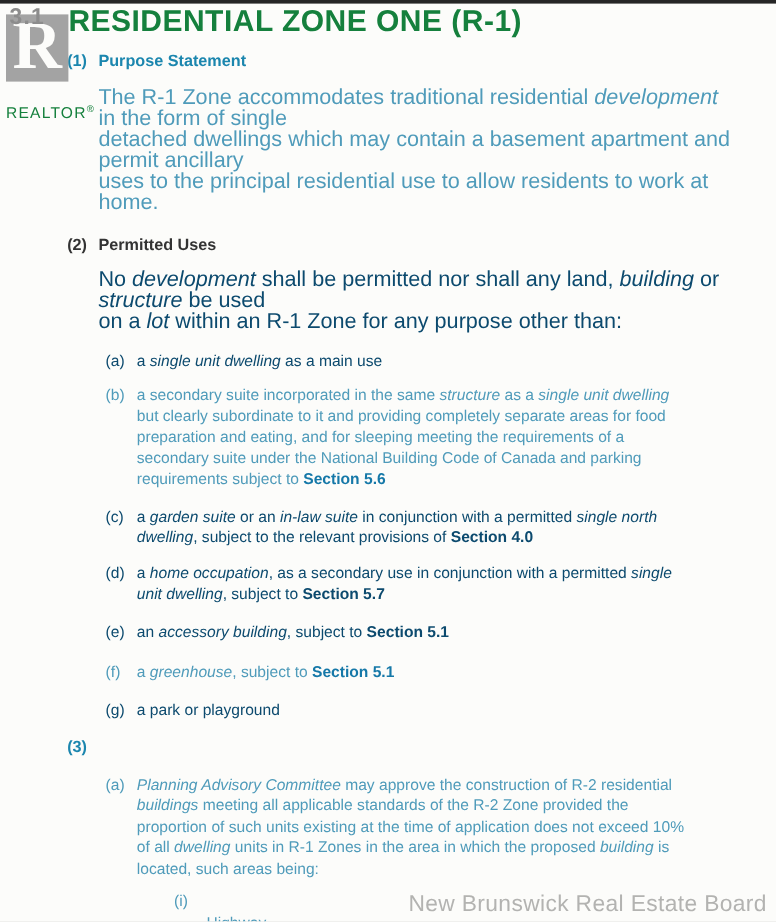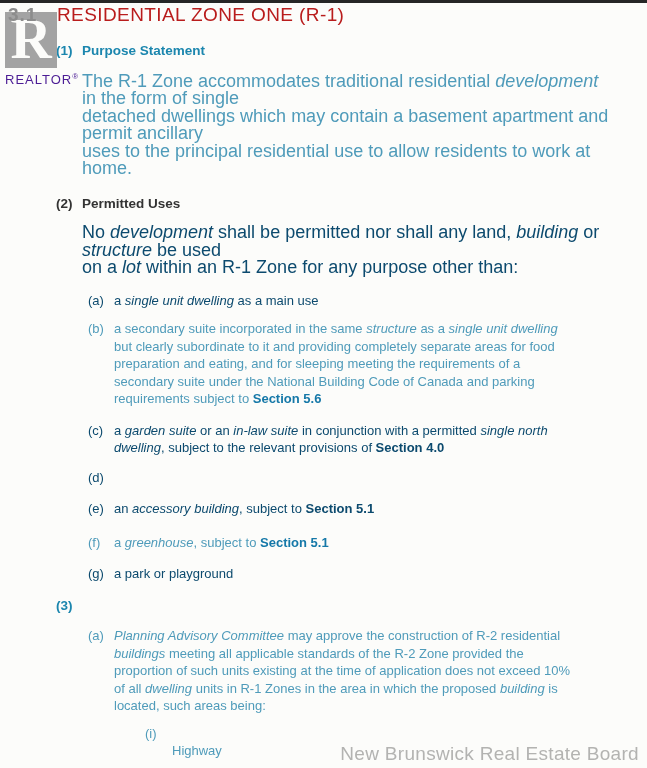--- a/index.html
+++ b/index.html
@@ -3,26 +3,26 @@
 <meta charset="utf-8">
 <style>
   html,body { margin:0; padding:0; background:#e8e8e6; }
   .page {
     position:relative; width:647px; height:768px; overflow:hidden;
     background:#fcfcfa; font-family:"Liberation Sans", sans-serif;
   }
   .top-rule { position:absolute; top:0; left:0; width:647px; height:3px; background:#262626; }
 
   .h-num  { position:absolute; top:4px; left:8px;  font-size:19px; font-weight:bold; color:#8c8c8c; letter-spacing:1px; z-index:3; }
-  .h-title{ position:absolute; top:4px; left:57px; font-size:19px; font-weight:normal; color:#b91c1c; letter-spacing:0.4px; z-index:3; white-space:nowrap; }
+  .h-title{ position:absolute; top:4px; left:57px; font-size:25px; font-weight:bold; color:#15803d; letter-spacing:0.4px; z-index:3; white-space:nowrap; }
 
   .logo { position:absolute; left:5px; top:12px; z-index:2; }
   .logo-sq { width:52px; height:56px; background:#a3a3a3; text-align:center; }
   .logo-r  { font-family:"Liberation Serif", serif; font-weight:bold; font-size:57px; line-height:54px; color:#fcfcfa; }
-  .logo-word { margin-top:4px; font-size:13px; color:#4c1d95; letter-spacing:1px; white-space:nowrap; }
+  .logo-word { margin-top:18px; font-size:13px; color:#15803d; letter-spacing:1px; white-space:nowrap; }
   .reg { font-size:8px; vertical-align:super; }
 
   .content { position:absolute; top:0; left:0; width:647px; z-index:1; }
 
   .sec-head { display:flex; margin-left:56px; font-size:13.5px; font-weight:bold; line-height:17.5px; }
   .sec-head .mk { width:26px; flex:none; }
   .teal-h { color:#1b86ae; }
   .dark-h { color:#333333; }
 
   .para { margin-left:82px; width:534px; font-size:18px; line-height:17.5px; }
@@ -85,20 +85,21 @@
       <span class="tx"><span>a secondary suite incorporated in the same </span><span class="it">structure</span><span> as a </span><span class="it">single unit dwelling</span><br><span>but clearly subordinate to it and providing completely separate areas for food</span><br><span>preparation and eating, and for sleeping meeting the requirements of a</span><br><span>secondary suite under the National Building Code of Canada and parking</span><br><span>requirements subject to </span><span class="bd">Section 5.6</span></span>
     </div>
 
     <div class="li dark" style="margin-top:14px">
       <span class="mk">(c)</span>
       <span class="tx"><span>a </span><span class="it">garden suite</span><span> or an </span><span class="it">in-law suite</span><span> in conjunction with a permitted </span><span class="it">single north</span><br><span class="it">dwelling</span><span>, subject to the relevant provisions of </span><span class="bd">Section 4.0</span></span>
     </div>
 
     <div class="li dark" style="margin-top:12px">
       <span class="mk">(d)</span>
+      <span class="tx"><span>a </span><span class="it">home occupation</span><span>, as a secondary use in conjunction with a permitted </span><span class="it">single</span><br><span class="it">unit dwelling</span><span>, subject to </span><span class="bd">Section 5.7</span></span>
     </div>
 
     <div class="li dark" style="margin-top:14px">
       <span class="mk">(e)</span>
       <span class="tx"><span>an </span><span class="it">accessory building</span><span>, subject to </span><span class="bd">Section 5.1</span></span>
     </div>
 
     <div class="li teal" style="margin-top:16px">
       <span class="mk">(f)</span>
       <span class="tx"><span>a </span><span class="it">greenhouse</span><span>, subject to </span><span class="bd">Section 5.1</span></span>

